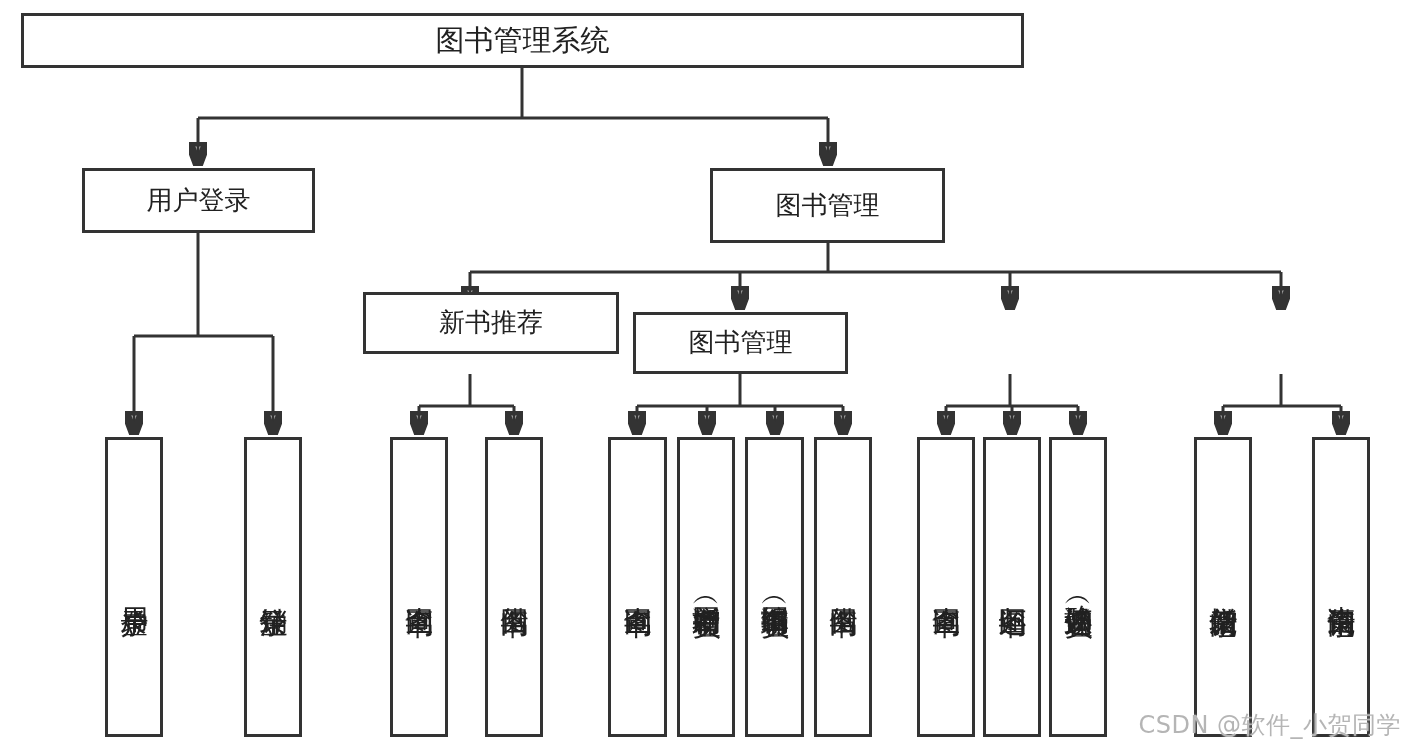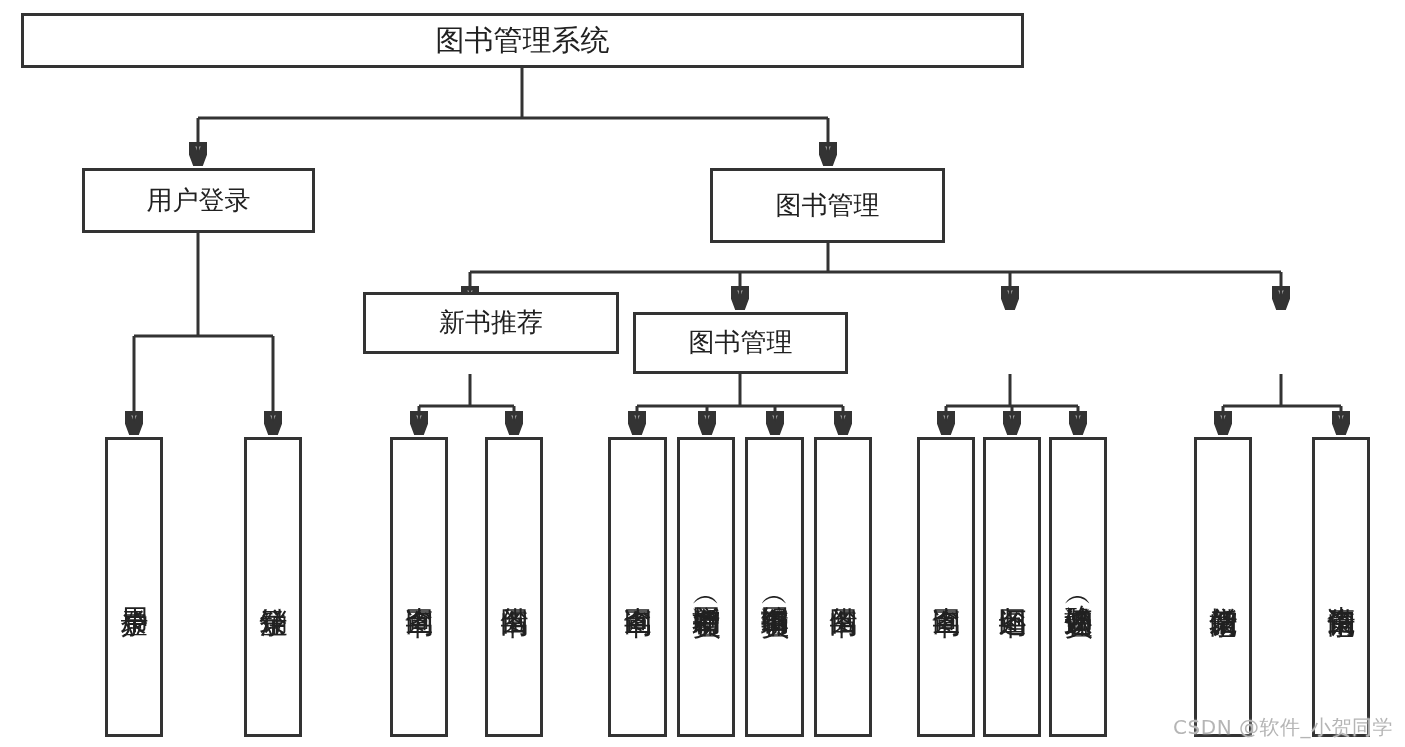--- a/index.html
+++ b/index.html
@@ -50,23 +50,23 @@
   .node.leaf {
     writing-mode: vertical-rl;
     text-orientation: mixed;
     font-size: 28px;
     line-height: 1.0;
     letter-spacing: 1px;
     white-space: normal;
   }
   .watermark {
     position: absolute;
-    right: 12px;
+    right: 4px;
     bottom: 6px;
-    font-size: 20px;
+    font-size: 24px;
     color: var(--wm);
     text-shadow: 0 0 2px #ffffff;
     letter-spacing: 0.5px;
     z-index: 5;
   }
 </style>
 </head>
 <body>
 
 <div class="canvas">

